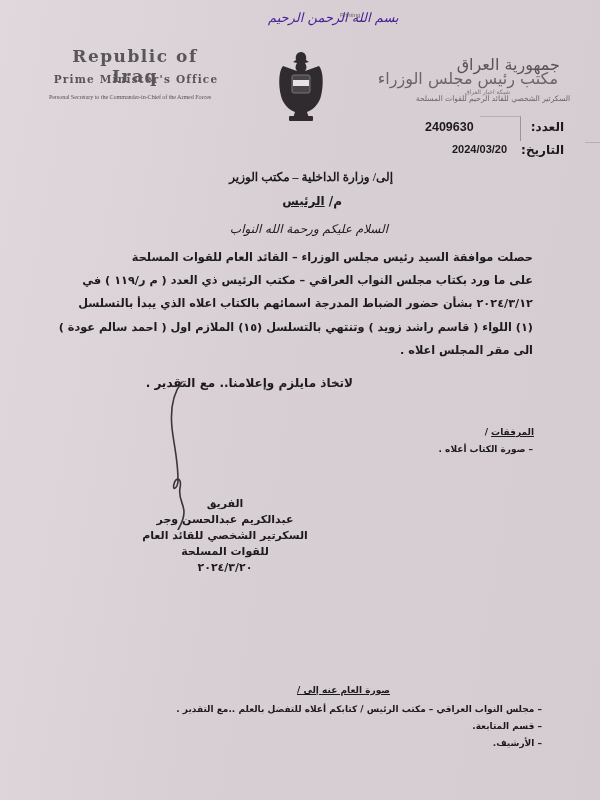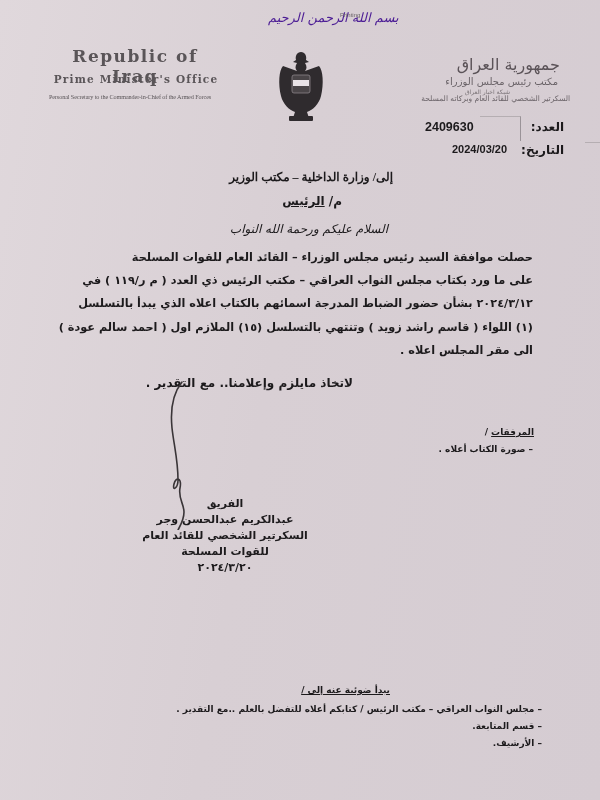--- a/index.html
+++ b/index.html
@@ -17,21 +17,21 @@
   #en-title { left:50px; top:46px; width:170px; font-size:17px; letter-spacing:1.5px; font-weight:bold; }
   #en-office { left:46px; top:73px; width:180px; font-size:10.5px; letter-spacing:1.2px; font-weight:bold; }
   #en-sec { left:10px; top:93px; width:240px; font-size:6.2px; font-family:"Liberation Serif", serif; color:#5a5558; letter-spacing:-0.1px; }
 
   #basmala { left:268px; top:10px; font-size:13px; color:#4c1d95; font-style:italic; }
   #printing { left:340px; top:12px; font-size:6px; color:#6a6368; font-family:"Liberation Sans", sans-serif; }
 
   #emblem { left:275px; top:48px; width:52px; height:75px; }
 
   #ar-r1 { right:40px; top:55px; font-size:16px; color:#5b5358; letter-spacing:2px; }
-  #ar-r2 { right:42px; top:76px; font-size:10px; color:#6a6368; letter-spacing:3px; }
+  #ar-r2 { right:42px; top:69px; font-size:16px; color:#6a6368; letter-spacing:3px; }
   #ar-r3 { right:30px; top:94px; font-size:7.5px; color:#6a6368; }
   #watermark { right:90px; top:88px; font-size:6px; color:#7a7377; }
 
   #num-label { right:36px; top:120px; font-size:12px; font-weight:bold; }
   #num-value { left:425px; top:120px; font-size:12.5px; font-weight:bold; font-family:"Liberation Sans", sans-serif; }
   #num-box { left:480px; top:116px; width:40px; height:24px; border-right:1px solid #9a9398; border-top:1px solid #b5aeb2; }
   #date-label { right:36px; top:143px; font-size:12px; font-weight:bold; }
   #date-value { left:452px; top:143px; font-size:11px; font-weight:bold; font-family:"Liberation Sans", sans-serif; }
   #hr-right { left:585px; top:142px; width:15px; height:1px; background:#b5aeb2; }
 
@@ -72,21 +72,21 @@
 <svg class="abs" id="emblem" viewBox="0 0 52 75">
   <path d="M26 4 C22 4 20 8 21 12 L18 14 L22 15 C20 18 20 21 22 23 L8 18 C4 22 3 36 6 48 C8 56 14 62 20 64 L18 70 L34 70 L32 64 C38 62 44 56 46 48 C49 36 48 22 44 18 L30 23 C32 21 32 18 30 15 L34 14 L31 12 C32 8 30 4 26 4 Z" fill="#2f2b2e"></path>
   <rect x="17" y="27" width="18" height="18" rx="2" fill="#4a4548" stroke="#8a8488" stroke-width="0.8"></rect>
   <rect x="18" y="32" width="16" height="6" fill="#e8e2e6"></rect>
   <rect x="14" y="68" width="24" height="5" rx="1" fill="#2f2b2e"></rect>
 </svg>
 
 <div class="abs ar" id="ar-r1">جمهورية العراق</div>
 <div class="abs ar" id="ar-r2">مكتب رئيس مجلس الوزراء</div>
 <div class="abs ar" id="watermark">شبكة اخبار العراق</div>
-<div class="abs ar" id="ar-r3">السكرتير الشخصي للقائد العام وبركاته المسلحة</div>
+<div class="abs ar" id="ar-r3">السكرتير الشخصي للقائد الرحيم للقوات المسلحة</div>
 
 <div class="abs" id="num-box"></div>
 <div class="abs ar" id="num-label">العدد:</div>
 <div class="abs" id="num-value">2409630</div>
 <div class="abs ar" id="date-label">التاريخ:</div>
 <div class="abs" id="date-value">2024/03/20</div>
 <div class="abs" id="hr-right"></div>
 
 <div class="abs ar" id="to-line">إلى/ وزارة الداخلية – مكتب الوزير</div>
 <div class="abs ar" id="subject"><span>م/ </span><span class="u">الرئيس</span></div>
@@ -111,18 +111,18 @@
 </svg>
 
 <div class="abs" id="sig-block">
   <div>الفريق</div>
   <div>عبدالكريم عبدالحسن وجر</div>
   <div>السكرتير الشخصي للقائد العام</div>
   <div>للقوات المسلحة</div>
   <div>٢٠٢٤/٣/٢٠</div>
 </div>
 
-<div class="abs ar" id="cc-title">يبدأ ضوئية عنه إلى /</div>
+<div class="abs ar" id="cc-title">صورة العام عنه إلى /</div>
 <div class="abs ar" id="cc-list">
   <div>– مجلس النواب العراقي – مكتب الرئيس / كتابكم أعلاه للتفضل بالعلم ..مع التقدير .</div>
   <div>– قسم المتابعة.</div>
   <div>– الأرشيف.</div>
 </div>
 
 </body></html>

